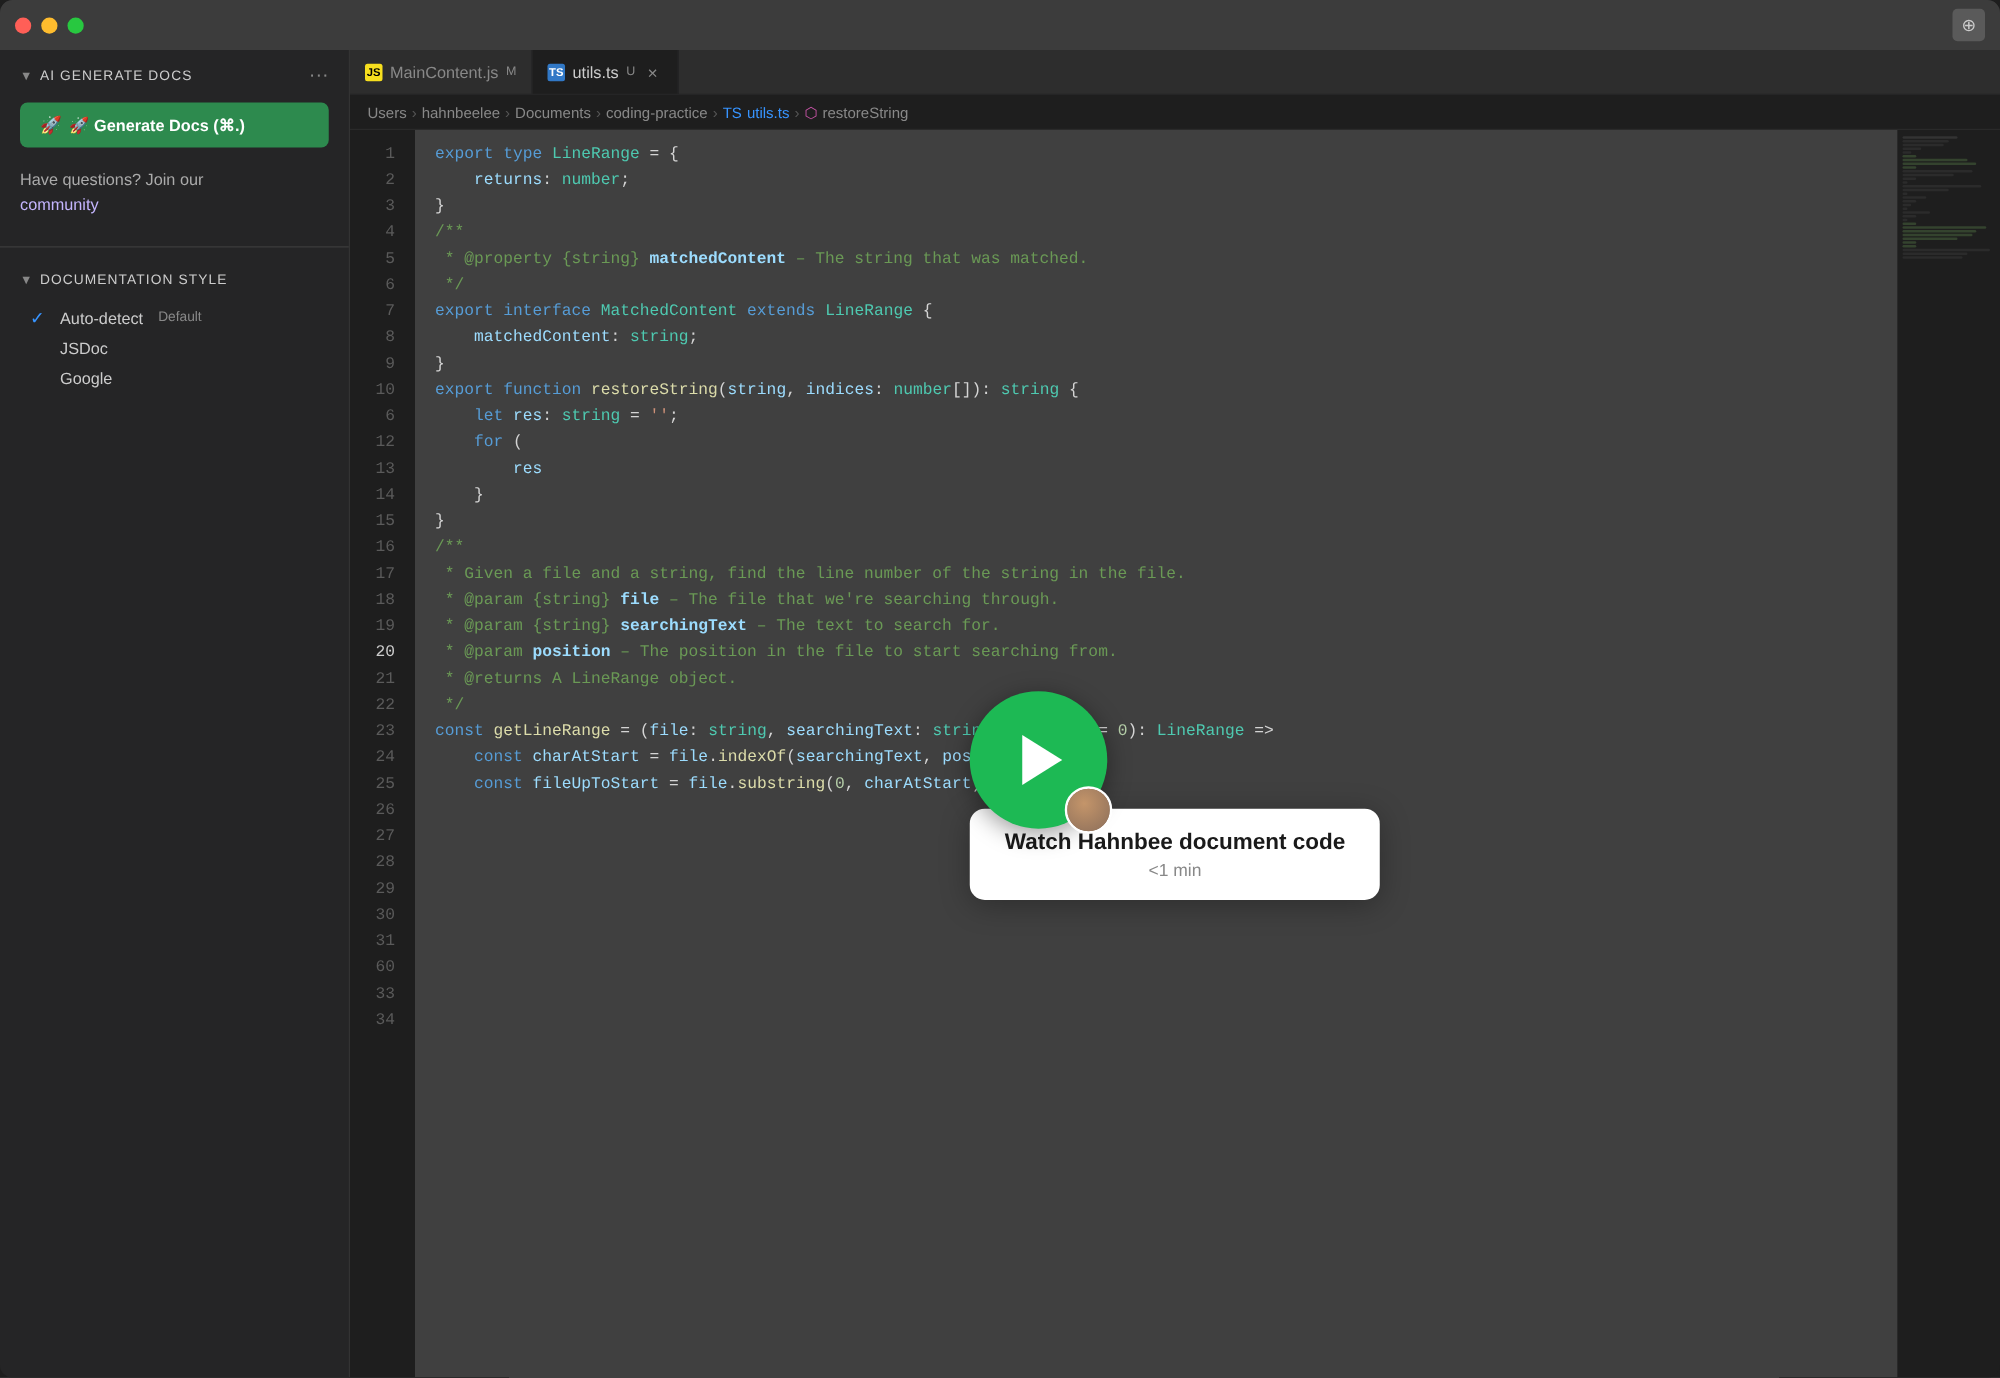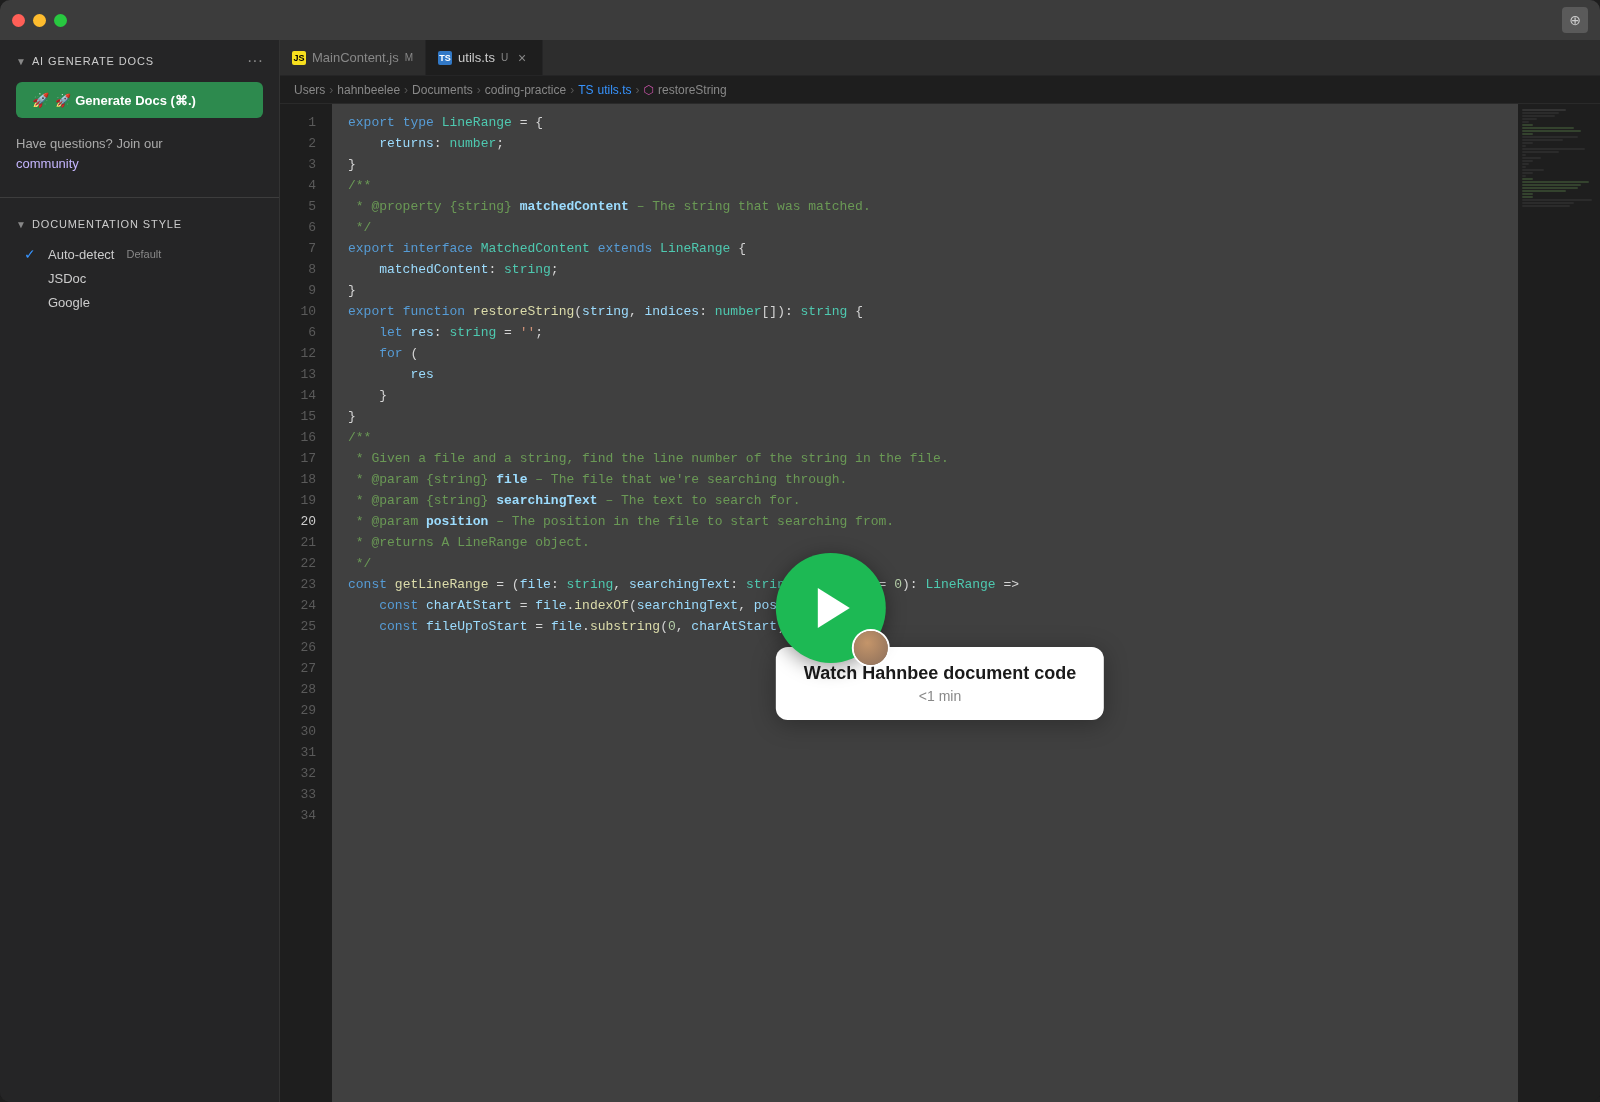--- a/index.html
+++ b/index.html
@@ -564,21 +564,21 @@
           <div class="line-number">22</div>
           <div class="line-number">23</div>
           <div class="line-number">24</div>
           <div class="line-number">25</div>
           <div class="line-number">26</div>
           <div class="line-number">27</div>
           <div class="line-number">28</div>
           <div class="line-number">29</div>
           <div class="line-number">30</div>
           <div class="line-number">31</div>
-          <div class="line-number">32</div>
+          <div class="line-number">60</div>
           <div class="line-number">33</div>
           <div class="line-number">34</div>
         </div>
 
         <div class="code-content">
           <div class="code-line"><span class="kw">export</span> <span class="kw">type</span> <span class="type">LineRange</span> = {</div>
           <div class="code-line">    <span class="prop">returns</span>: <span class="type">number</span>;</div>
           <div class="code-line">}</div>
           <div class="code-line"></div>
           <div class="code-line"><span class="comment">/**</span></div>

